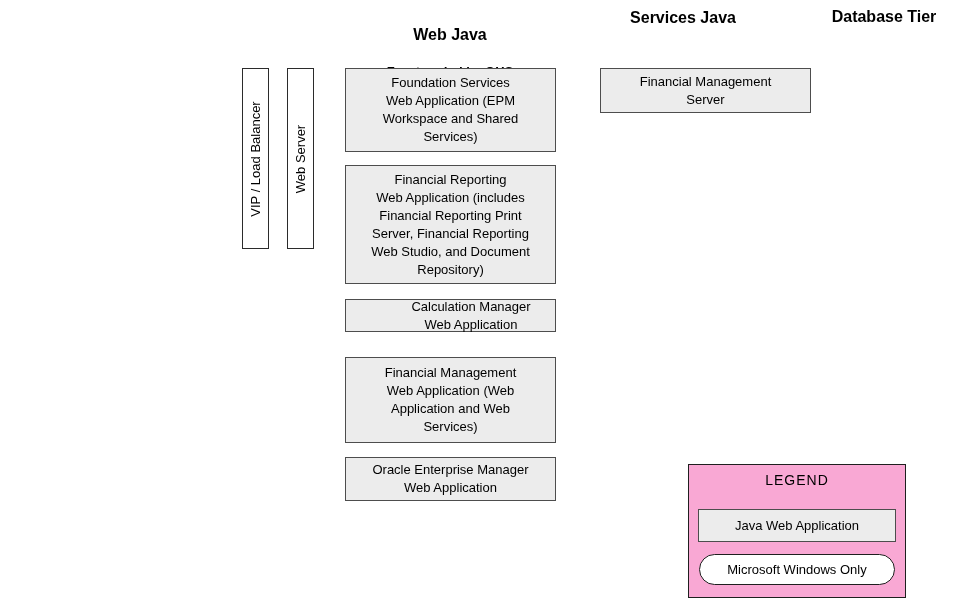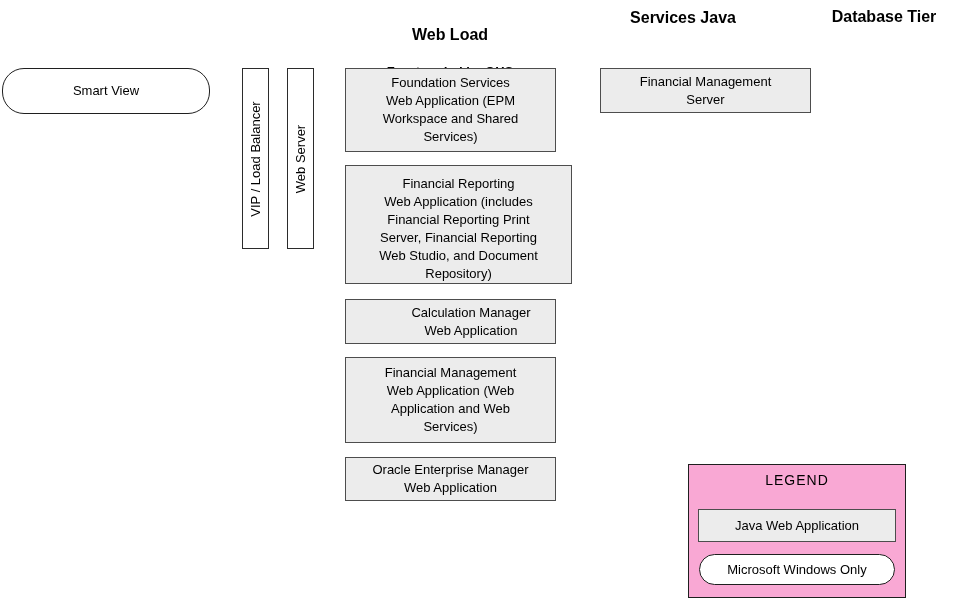--- a/index.html
+++ b/index.html
@@ -95,57 +95,54 @@
   .legend .gray-box, .legend .rounded-box { position: absolute; }
   .legend .rounded-box { border-radius: 16px; text-align: right; }
 </style>
 </head>
 <body>
 
 <div class="canvas">
 
 
   <div class="tier-heading" style="left:350px; top:8px; width:200px;">
-    <div>Web Load</div>
+    <div>Web Java</div>
     <div class="tier-subheading">Front-ended by OHS</div>
   </div>
 
   <div class="tier-heading" style="left:598px; top:9px; width:170px;">Services Java</div>
 
   <div class="tier-heading" style="left:800px; top:8px; width:168px;">Database Tier</div>
 
-  <div class="rounded-box" style="left:2px; top:68px; width:208px; height:46px;">
-    <span>Smart View</span>
-  </div>
 
   <div class="vbar" style="left:242px; top:68px; width:27px; height:181px;">
     <span class="vlabel">VIP / Load Balancer</span>
   </div>
 
   <div class="vbar" style="left:287px; top:68px; width:27px; height:181px;">
     <span class="vlabel">Web Server</span>
   </div>
 
   <div class="gray-box" style="left:345px; top:68px; width:211px; height:84px;">
     <span>Foundation Services
 Web Application (EPM
 Workspace and Shared
 Services)</span>
   </div>
 
-  <div class="gray-box" style="left:345px; top:165px; width:227px; height:119px;align-items:flex-end;">
+  <div class="gray-box" style="left:345px; top:165px; width:211px; height:119px;">
     <span>Financial Reporting
 Web Application (includes
 Financial Reporting Print
 Server, Financial Reporting
 Web Studio, and Document
 Repository)</span>
   </div>
 
-  <div class="gray-box" style="left:345px; top:299px; width:211px; height:45px;padding-left:41px;">
+  <div class="gray-box" style="left:345px; top:299px; width:211px; height:33px;padding-left:41px;">
     <span>Calculation Manager
 Web Application</span>
   </div>
 
   <div class="gray-box" style="left:345px; top:357px; width:211px; height:86px;">
     <span>Financial Management
 Web Application (Web
 Application and Web
 Services)</span>
   </div>

